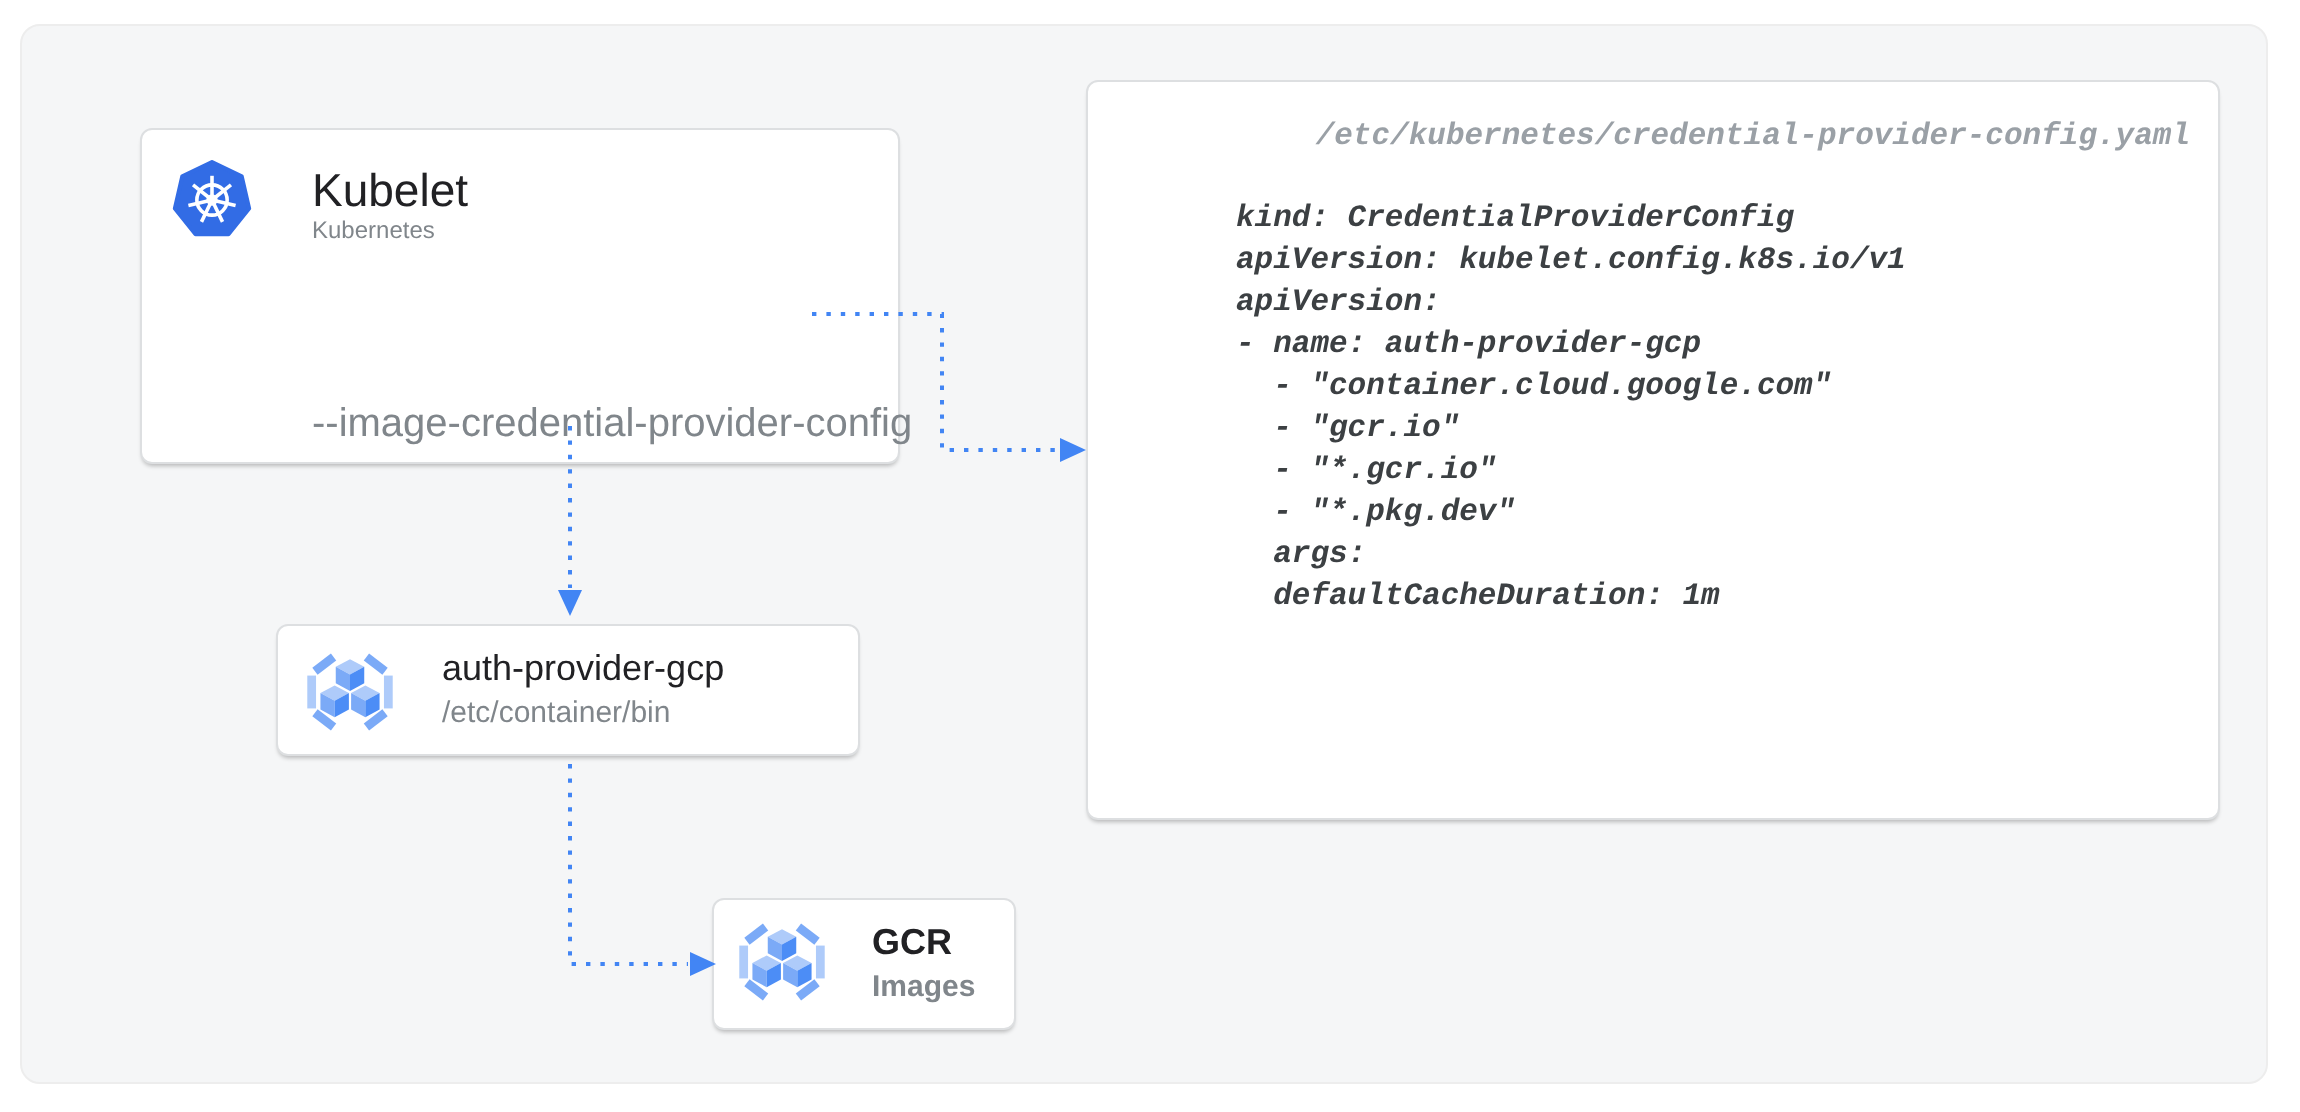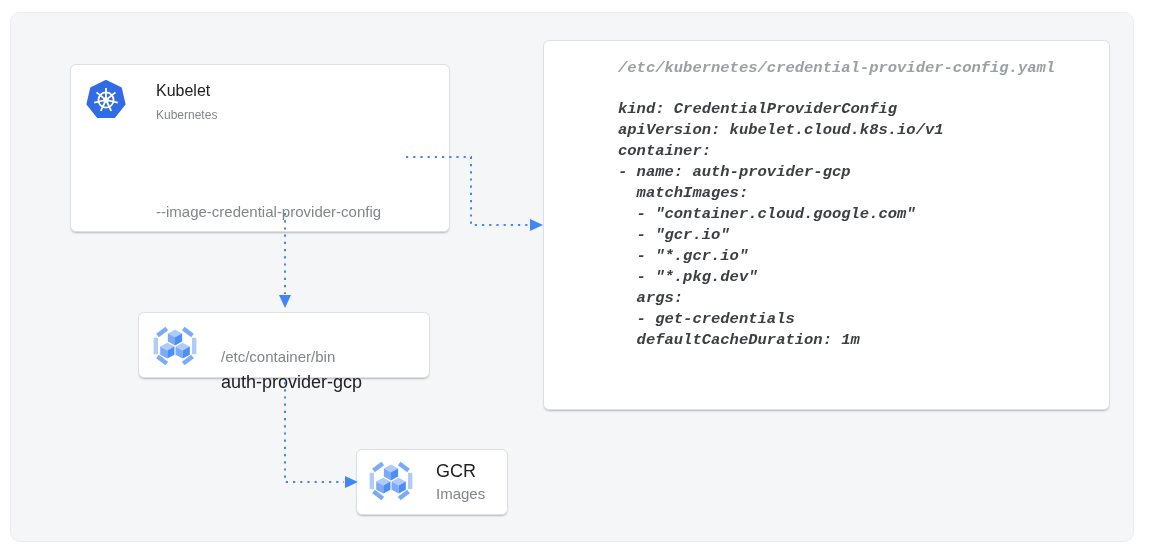--- a/index.html
+++ b/index.html
@@ -28,41 +28,41 @@
 
   .card{
     position:absolute;background:var(--card-background);
     border:1px solid #dddfe1;border-radius:6px;
     box-shadow:0 2px 2px -1px rgba(0,0,0,.25);
     z-index:1;
   }
 
   .kubelet-card{left:70px;top:64px;width:380px;height:168px;}
   .kubelet-card .icon-box{position:absolute;left:15px;top:15px;width:40px;height:40px;}
-  .kubelet-card .title{position:absolute;left:85px;top:17px;font-size:16px;color:var(--title-text);}
+  .kubelet-card .title{position:absolute;left:85px;top:17px;font-size:23px;color:var(--title-text);}
   .kubelet-card .subtitle{position:absolute;left:85px;top:43px;font-size:12px;color:var(--secondary-text);}
-  .kubelet-card .flags{position:absolute;left:85px;top:82px;font-size:15px;line-height:26px;color:var(--secondary-text);white-space:pre;}
+  .kubelet-card .flags{position:absolute;left:85px;top:82px;font-size:20px;line-height:26px;color:var(--secondary-text);white-space:pre;}
 
   .auth-card{left:138px;top:312px;width:292px;height:66px;}
   .auth-card .icon-box{position:absolute;left:13px;top:12px;width:46px;height:42px;}
-  .auth-card .title{position:absolute;left:82px;top:11px;font-size:18px;color:var(--title-text);margin-top:48px;}
+  .auth-card .title{position:absolute;left:82px;top:11px;font-size:18px;color:var(--title-text);}
   .auth-card .subtitle{position:absolute;left:82px;top:35px;font-size:15px;color:var(--secondary-text);}
 
-  .gcr-card{left:356px;top:449px;width:152px;height:66px;}
+  .gcr-card{left:356px;top:449px;width:152px;height:66px;font-weight:bold;}
   .gcr-card .icon-box{position:absolute;left:11px;top:10px;width:46px;height:42px;}
   .gcr-card .title{position:absolute;left:79px;top:11px;font-size:18px;color:var(--title-text);}
   .gcr-card .subtitle{position:absolute;left:79px;top:35px;font-size:15px;color:var(--secondary-text);}
 
   .code-card{
     left:543px;top:40px;width:567px;height:370px;
     padding:17px 14px 0 74px;
     font-family:"Liberation Mono", monospace;
     font-style:italic;font-weight:bold;font-size:15.5px;line-height:21px;
   }
-  .code-path{color:var(--code-path-text);margin-bottom:20px;white-space:pre;}
+  .code-path{color:var(--code-path-text);margin-bottom:20px;white-space:pre;text-align:right;}
   .code-line{color:var(--code-text);white-space:pre;}
 
   .arrows{position:absolute;left:0;top:0;width:1150px;height:556px;z-index:2;pointer-events:none;}
   .arrows polyline,.arrows line{
     fill:none;stroke:var(--arrow-blue);stroke-width:2;stroke-dasharray:2.2 5;
   }
   .arrows polygon{fill:var(--arrow-blue);}
 
   .k8s-hept{fill:var(--kubernetes-blue);stroke:var(--kubernetes-blue);stroke-width:2;stroke-linejoin:round;}
   .k8s-wheel{stroke:#ffffff;stroke-width:1.7;fill:none;}
@@ -152,30 +152,28 @@
         </g>
       </svg>
     </div>
     <div class="title">GCR</div>
     <div class="subtitle">Images</div>
   </div>
 
   <div class="card code-card">
     <div class="code-path">/etc/kubernetes/credential-provider-config.yaml</div>
     <div class="code-line">kind: CredentialProviderConfig</div>
-    <div class="code-line">apiVersion: kubelet.cloud.k8s.io/v1</div>
-    <div class="code-line">container:</div>
+    <div class="code-line">apiVersion: kubelet.config.k8s.io/v1</div>
+    <div class="code-line">apiVersion:</div>
     <div class="code-line">- name: auth-provider-gcp</div>
-    <div class="code-line">  matchImages:</div>
     <div class="code-line">  - "container.cloud.google.com"</div>
     <div class="code-line">  - "gcr.io"</div>
     <div class="code-line">  - "*.gcr.io"</div>
     <div class="code-line">  - "*.pkg.dev"</div>
     <div class="code-line">  args:</div>
-    <div class="code-line">  - get-credentials</div>
     <div class="code-line">  defaultCacheDuration: 1m</div>
   </div>
 
   <svg class="arrows">
     <g>
       <polyline points="406,157 471,157 471,225 529,225"></polyline>
       <polygon points="530,219 530,231 543,225"></polygon>
     </g>
     <g>
       <line x1="285" y1="213" x2="285" y2="294"></line>

